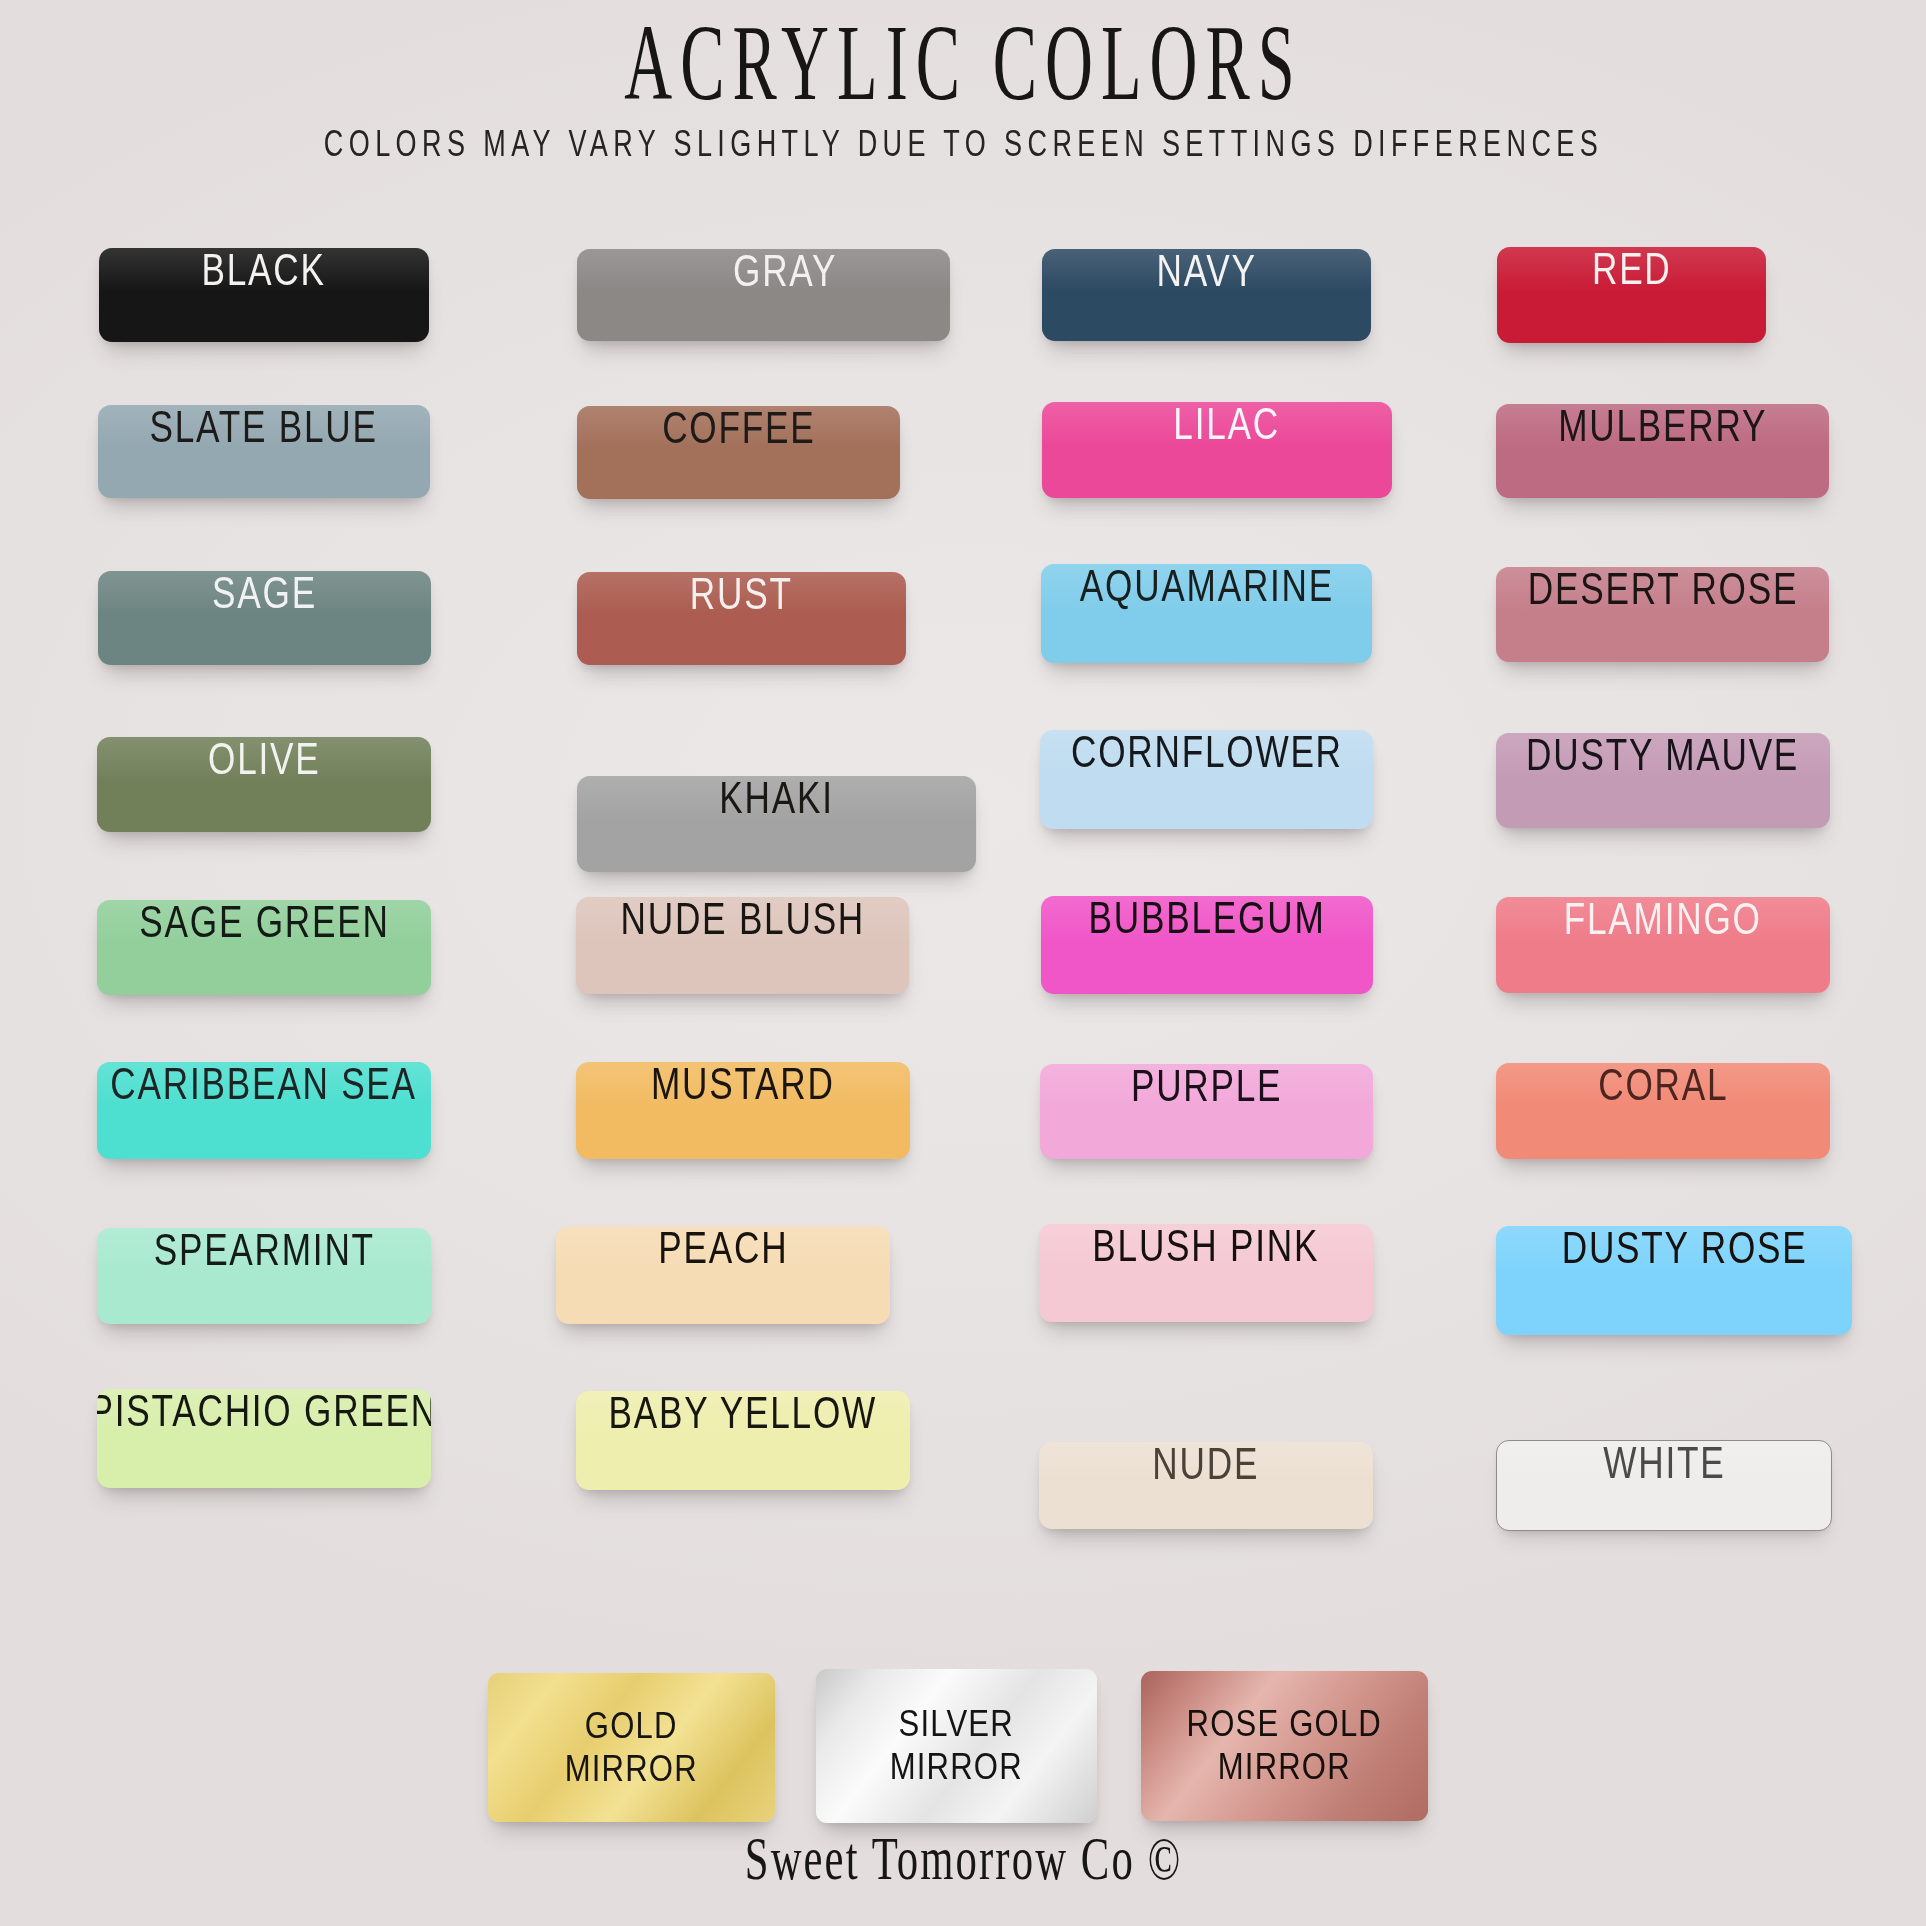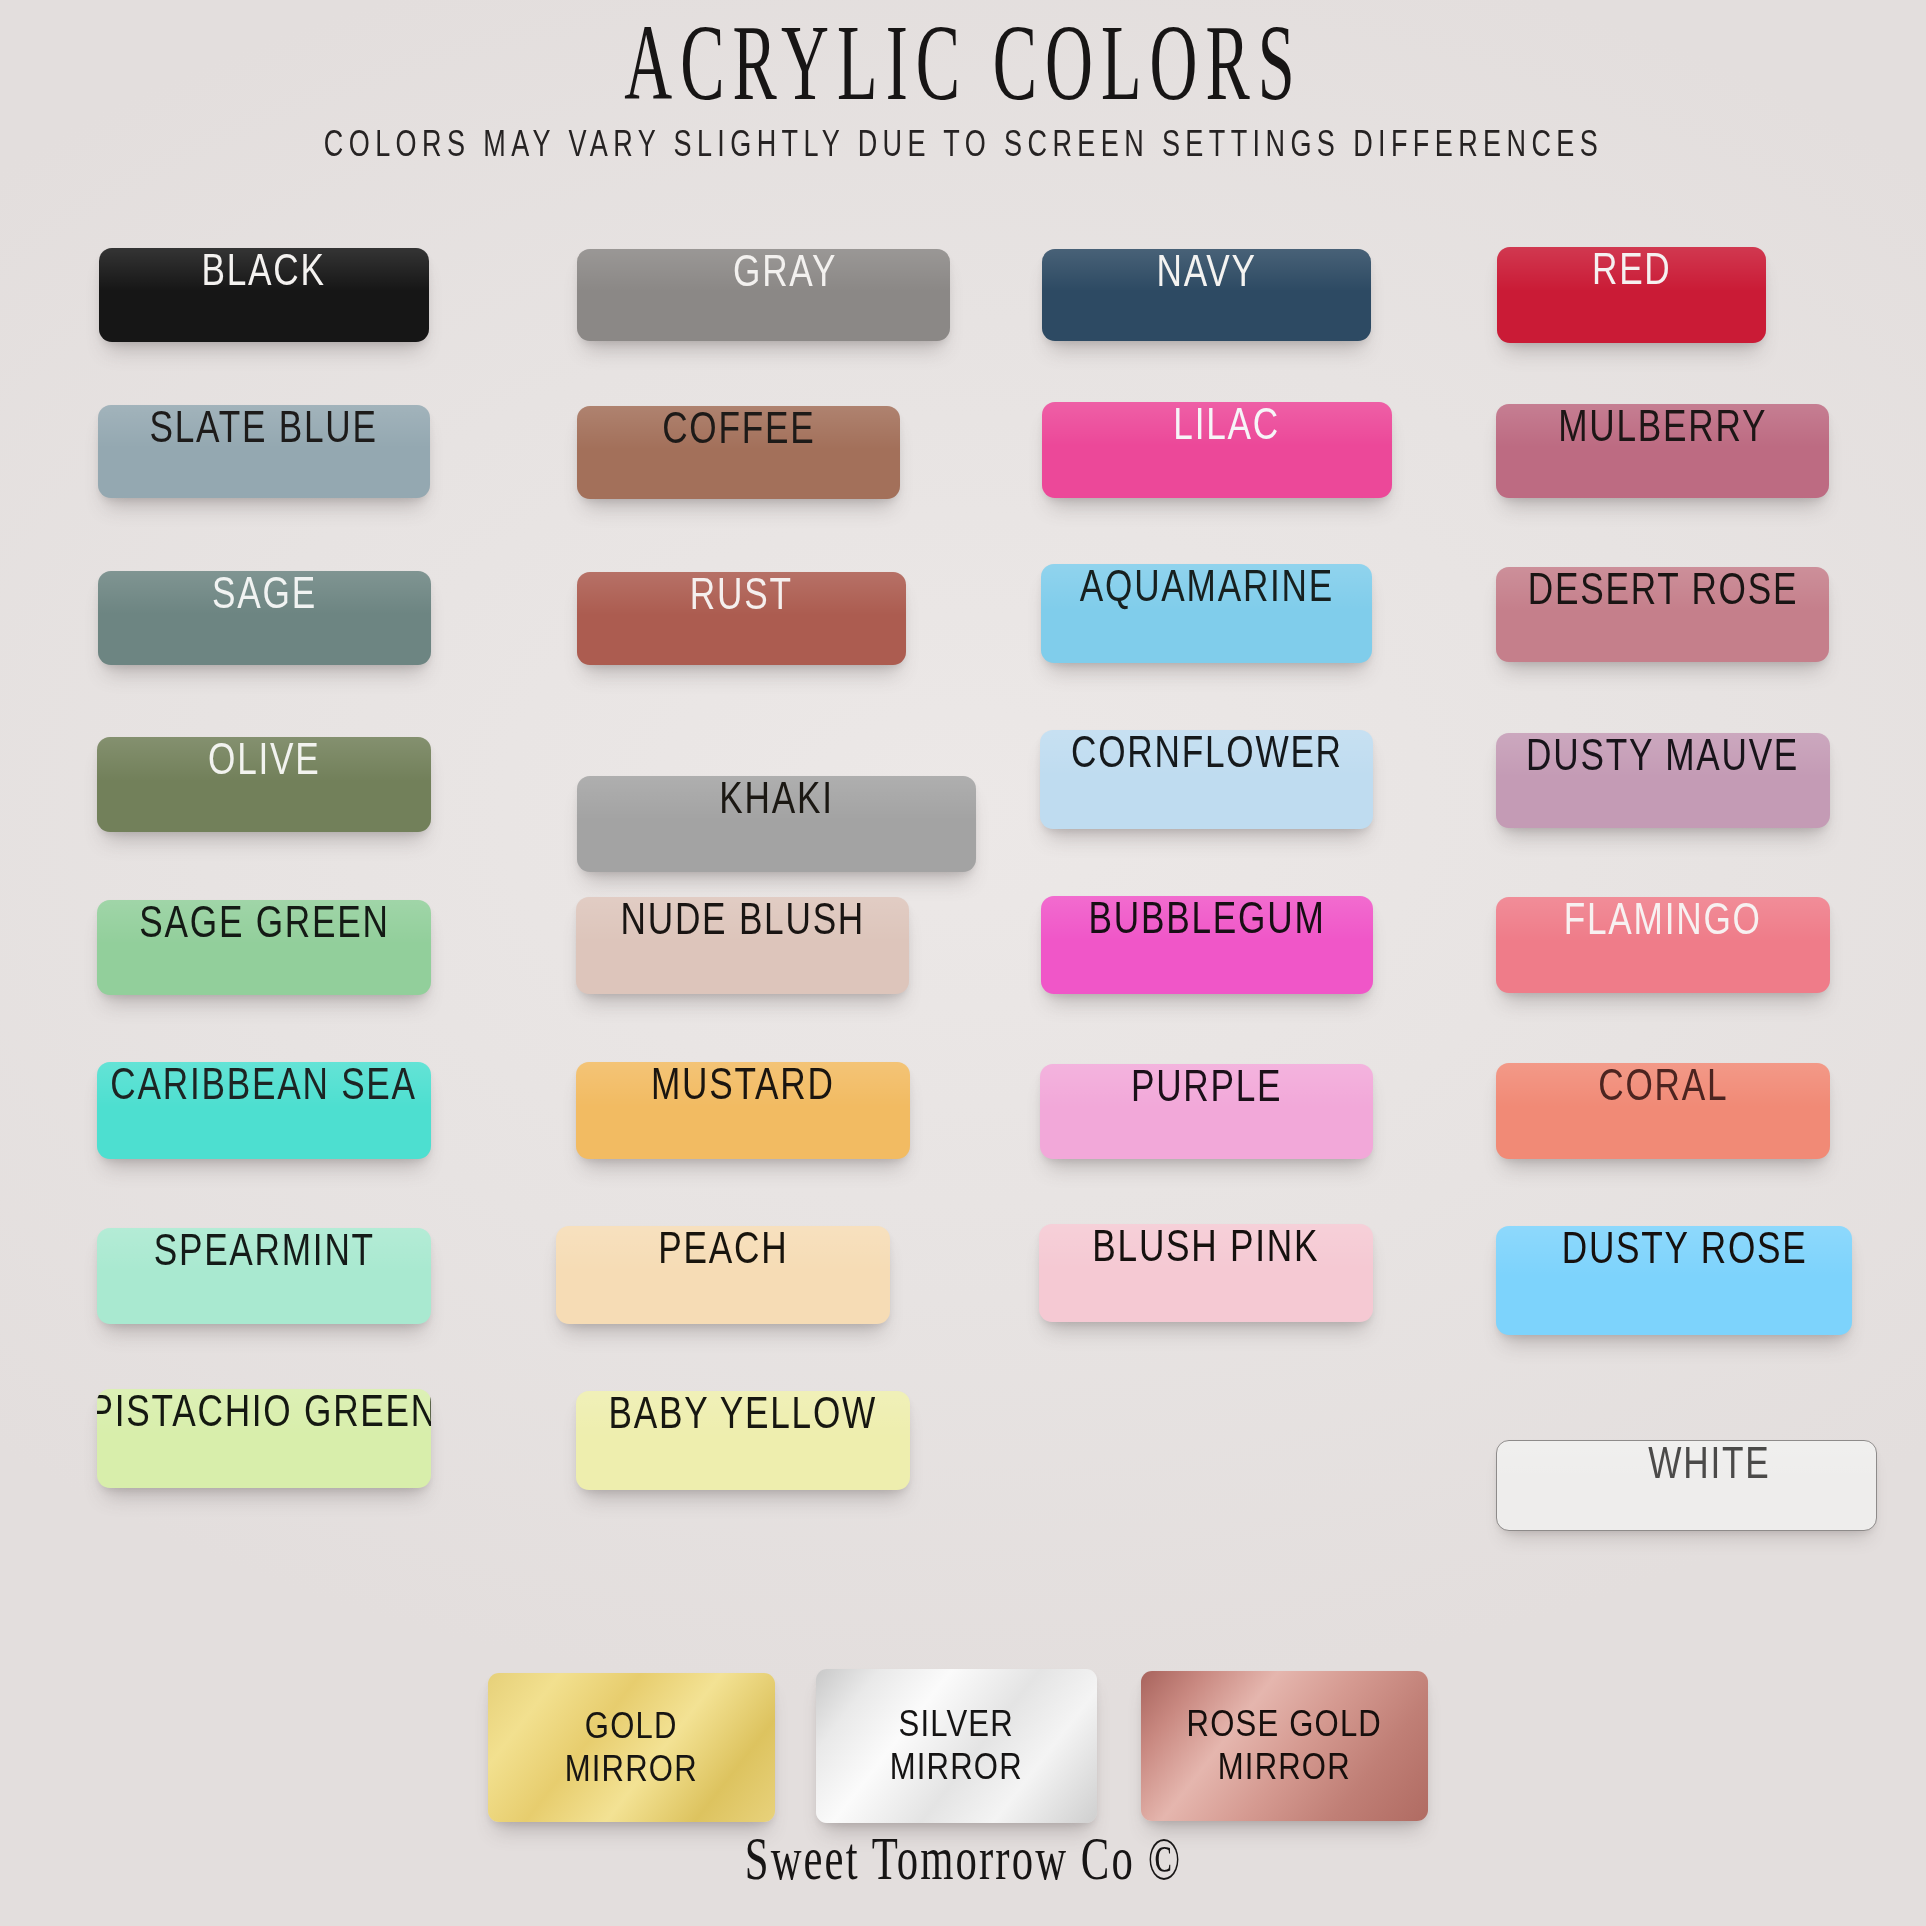--- a/index.html
+++ b/index.html
@@ -214,21 +214,24 @@
       </div>
       <div class="swatch" style="left: 1496px; top: 1226px; width: 334px; height: 109px; background: #7dd3fc; padding-left: 22px;">
         <span class="lbl" style="color: rgb(22, 16, 14);">DUSTY ROSE</span>
       </div>
       <div class="swatch" style="left: 97px; top: 1389px; width: 334px; height: 99px; background: rgb(216, 238, 171);">
         <span class="lbl" style="color: rgb(20, 24, 17);">PISTACHIO GREEN</span>
       </div>
       <div class="swatch" style="left: 576px; top: 1391px; width: 334px; height: 99px; background: rgb(238, 238, 174);">
         <span class="lbl" style="color: rgb(23, 23, 17);">BABY YELLOW</span>
       </div>
-      <div class="swatch outlined" style="left: 1496px; top: 1440px; width: 334px; height: 89px; background: rgb(238, 237, 236); padding-left: 45px;">
+      <div class="swatch" style="left: 1039px; top: 1442px; width: 334px; height: 87px; background: rgb(236, 224, 210);">
+        <span class="lbl" style="color: rgb(74, 66, 57);">NUDE</span>
+      </div>
+      <div class="swatch outlined" style="left: 1496px; top: 1440px; width: 334px; height: 89px; background: rgb(238, 237, 236);">
         <span class="lbl" style="color: rgb(75, 74, 73);">WHITE</span>
       </div>
     </div>
 
   <div class="grid" id="mirror-row">
       <div class="mirror" style="left: 488px; top: 1673px; width: 287px; height: 149px; background: linear-gradient(128deg, rgb(230, 208, 121) 0%, rgb(242, 224, 143) 18%, rgb(231, 205, 110) 38%, rgb(243, 226, 148) 58%, rgb(221, 195, 95) 80%, rgb(232, 210, 124) 100%);">
         <span class="lbl2" style="color: rgb(23, 21, 18);">GOLD
 MIRROR</span>
       </div>
       <div class="mirror" style="left: 816px; top: 1669px; width: 281px; height: 154px; background: linear-gradient(128deg, rgb(200, 200, 200) 0%, rgb(233, 233, 233) 16%, rgb(251, 251, 251) 34%, rgb(228, 228, 228) 56%, rgb(244, 244, 244) 74%, rgb(207, 207, 207) 100%);">

